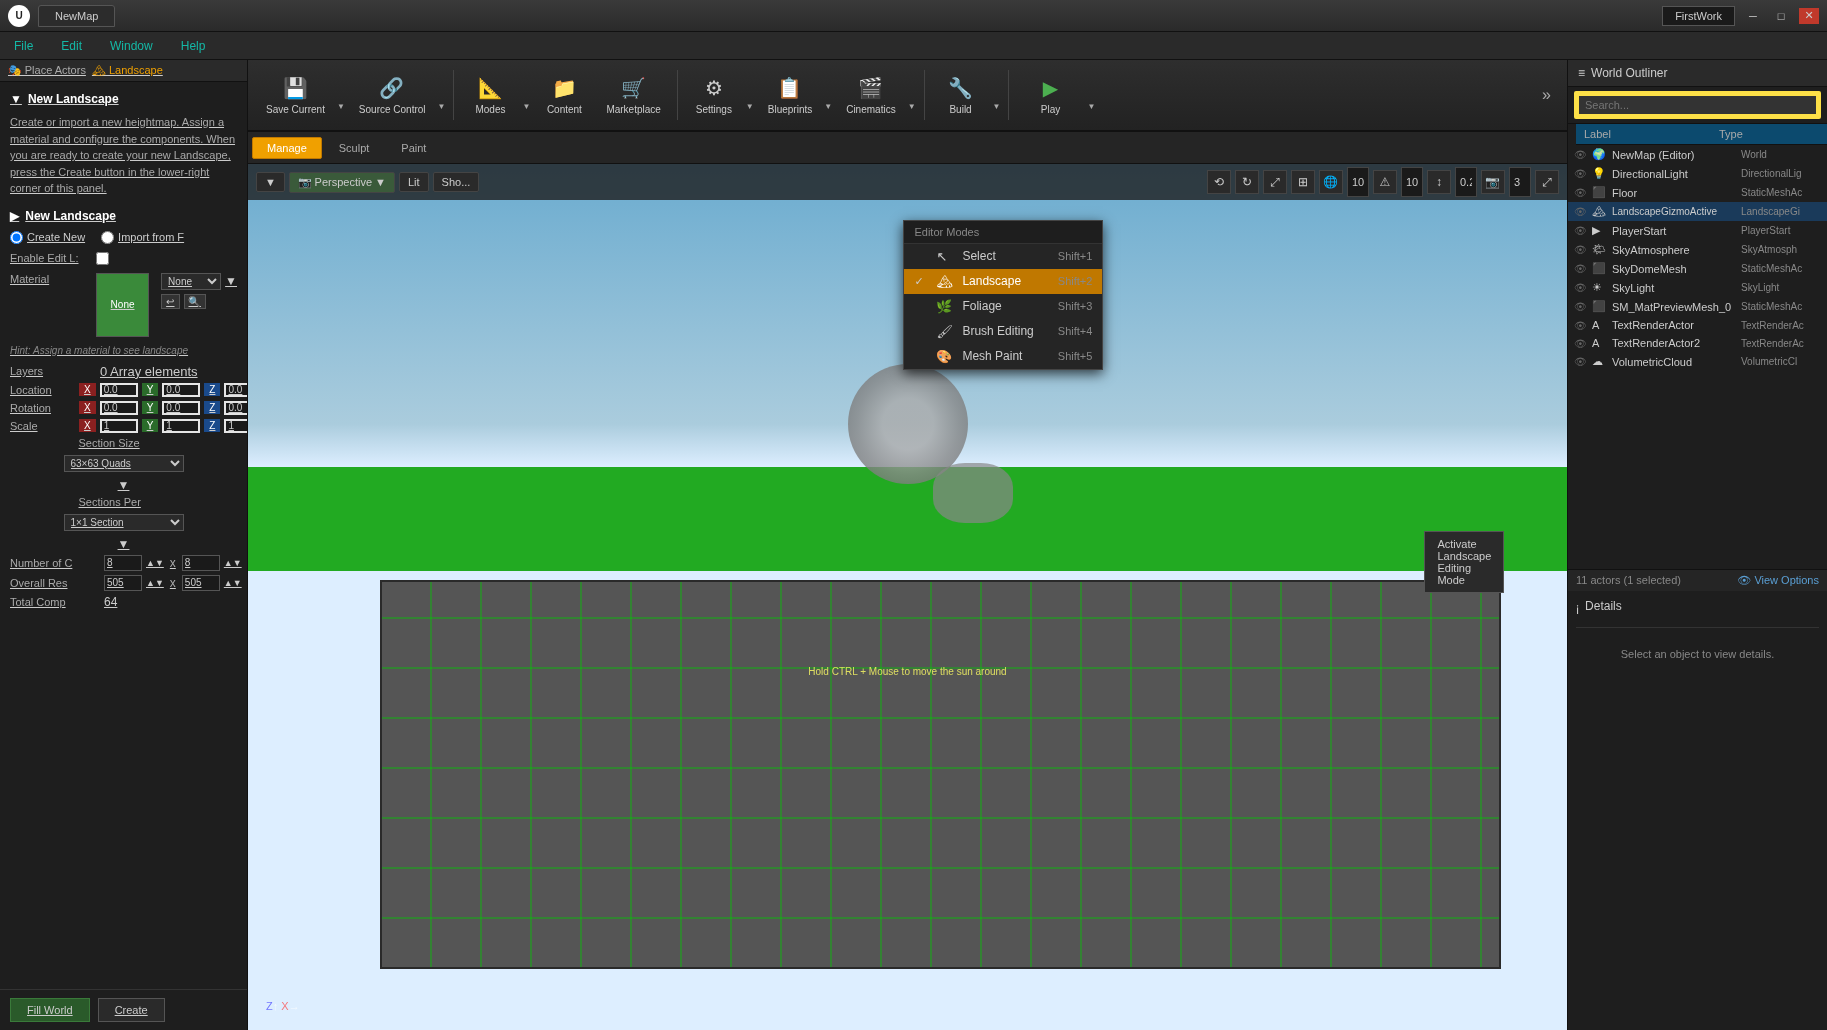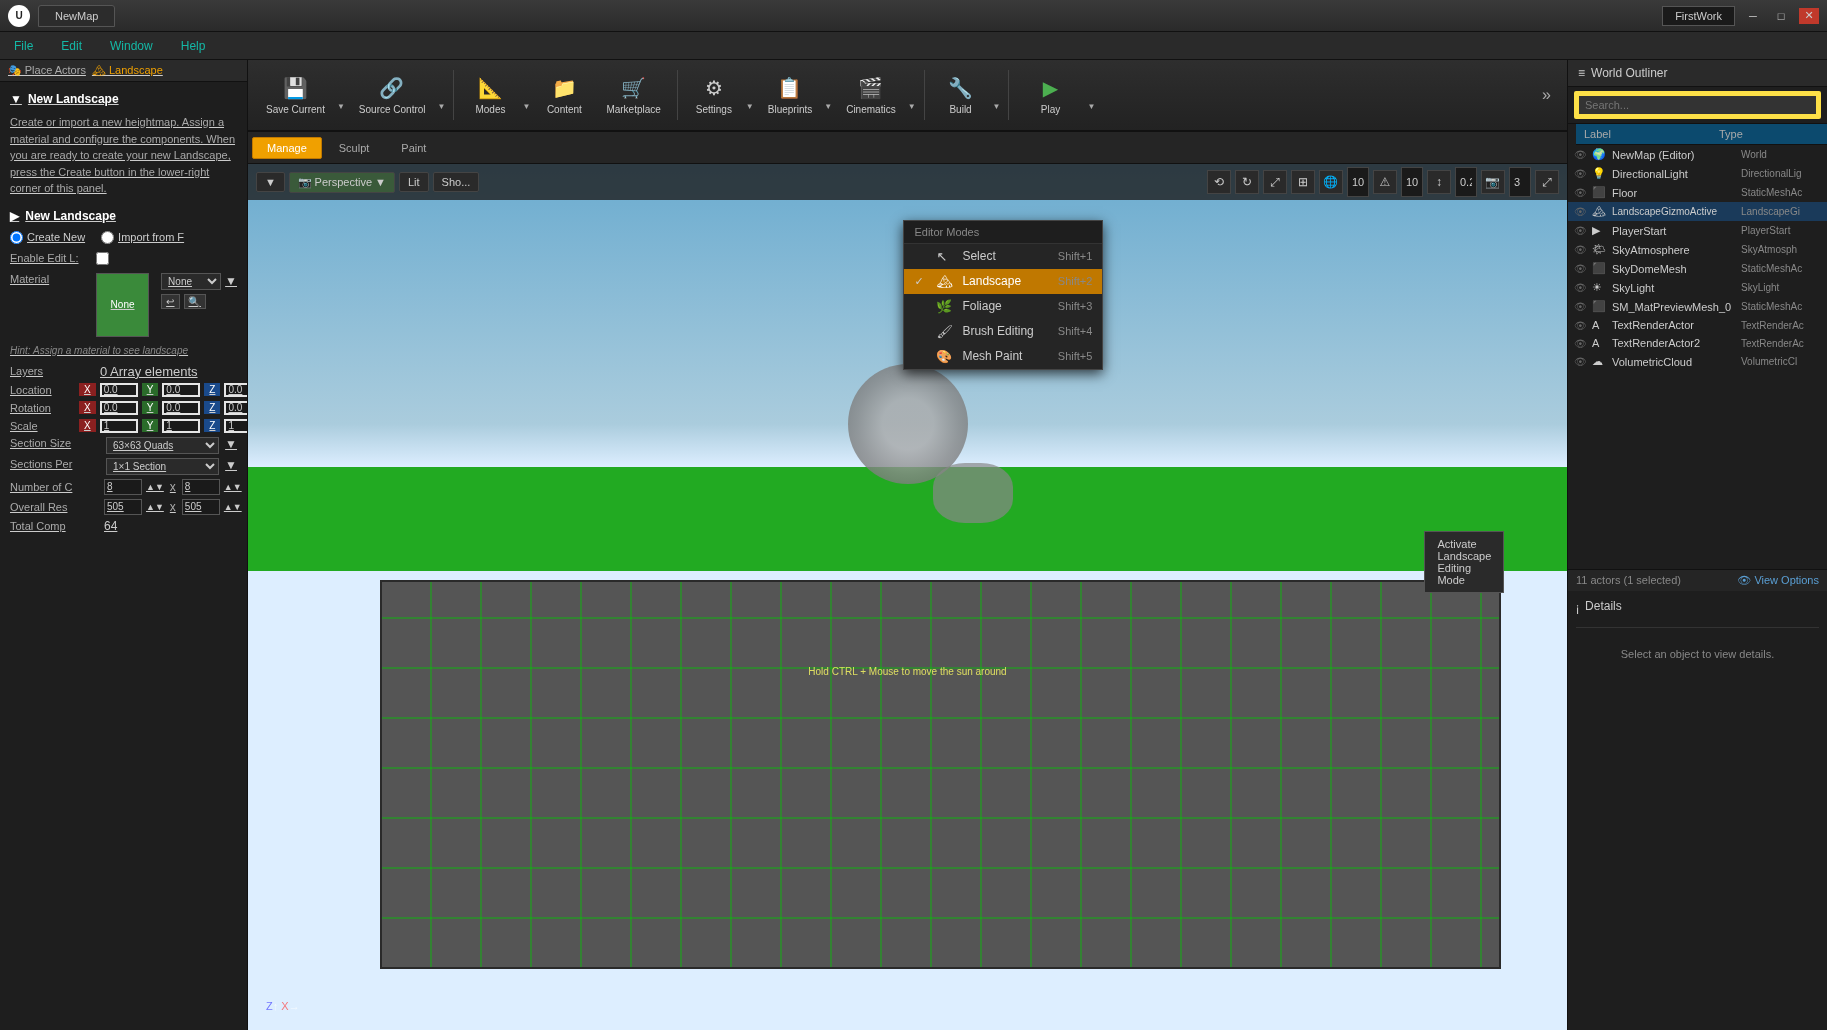--- a/index.html
+++ b/index.html
@@ -43,21 +43,21 @@
     .form-label-row { display: flex; align-items: center; margin-bottom: 4px; }
     .form-label-row label { font-size: 11px; color: #aaa; min-width: 90px; }
     .form-label-row .val { font-size: 13px; color: #ccc; }
     .xyz-row { display: flex; align-items: center; gap: 4px; margin-bottom: 4px; }
     .xyz-label { font-size: 11px; color: #aaa; min-width: 65px; }
     .xyz-btn { padding: 1px 5px; font-size: 10px; border: none; cursor: pointer; color: #fff; }
     .xyz-btn.x { background: #8b2020; }
     .xyz-btn.y { background: #2a6b2a; }
     .xyz-btn.z { background: #1a4a8b; }
     .xyz-input { width: 38px; height: 14px; background: #1a1a1a; border: 2px solid #e5e5e5; color: #ccc; font-size: 10px; padding: 1px 2px; }
-    .section-field { display: flex; align-items: flex-start; margin-bottom: 4px; gap: 6px; }
+    .section-field { display: flex; align-items: center; margin-bottom: 4px; gap: 6px; flex-direction: column; }
     .section-field label { font-size: 11px; color: #aaa; min-width: 90px; }
     .field-select { background: #2a2a2a; border: 1px solid #555; color: #ccc; font-size: 10px; padding: 1px 2px; }
     .number-input { width: 38px; height: 16px; background: #1a1a1a; border: 1px solid #555; color: #ccc; font-size: 10px; padding: 1px 2px; }
     .overall-row { display: flex; align-items: center; gap: 4px; margin-bottom: 4px; }
     .overall-row label { font-size: 11px; color: #aaa; min-width: 90px; }
     .total-row { display: flex; align-items: center; gap: 4px; margin-bottom: 8px; }
     .total-row label { font-size: 11px; color: #aaa; min-width: 90px; }
     .bottom-buttons { display: flex; gap: 8px; padding: 8px 10px; border-top: 1px solid #333; }
     .btn-fill { background: #2a5a2a; border: 1px solid #3a7a3a; color: #ccc; padding: 5px 16px; font-size: 11px; cursor: pointer; }
     .btn-create { background: #2a2a2a; border: 1px solid #555; color: #ccc; padding: 5px 16px; font-size: 11px; cursor: pointer; }
@@ -275,20 +275,24 @@
         <input class="number-input" value="505" style="">
         <span style="font-size:9px;">▲▼</span>
       </div>
 
       <div class="total-row">
         <label>Total Comp</label>
         <span>64</span>
       </div>
     </div>
 
+    <div class="bottom-buttons">
+      <button class="btn-fill">Fill World</button>
+      <button class="btn-create">Create</button>
+    </div>
   </div>
 
   <div id="center-area">
 
     <div id="toolbar">
 
       <div class="tool-btn-with-arrow">
         <div class="tool-btn">
           <span class="icon">💾</span>
           <span class="label">Save Current</span>

